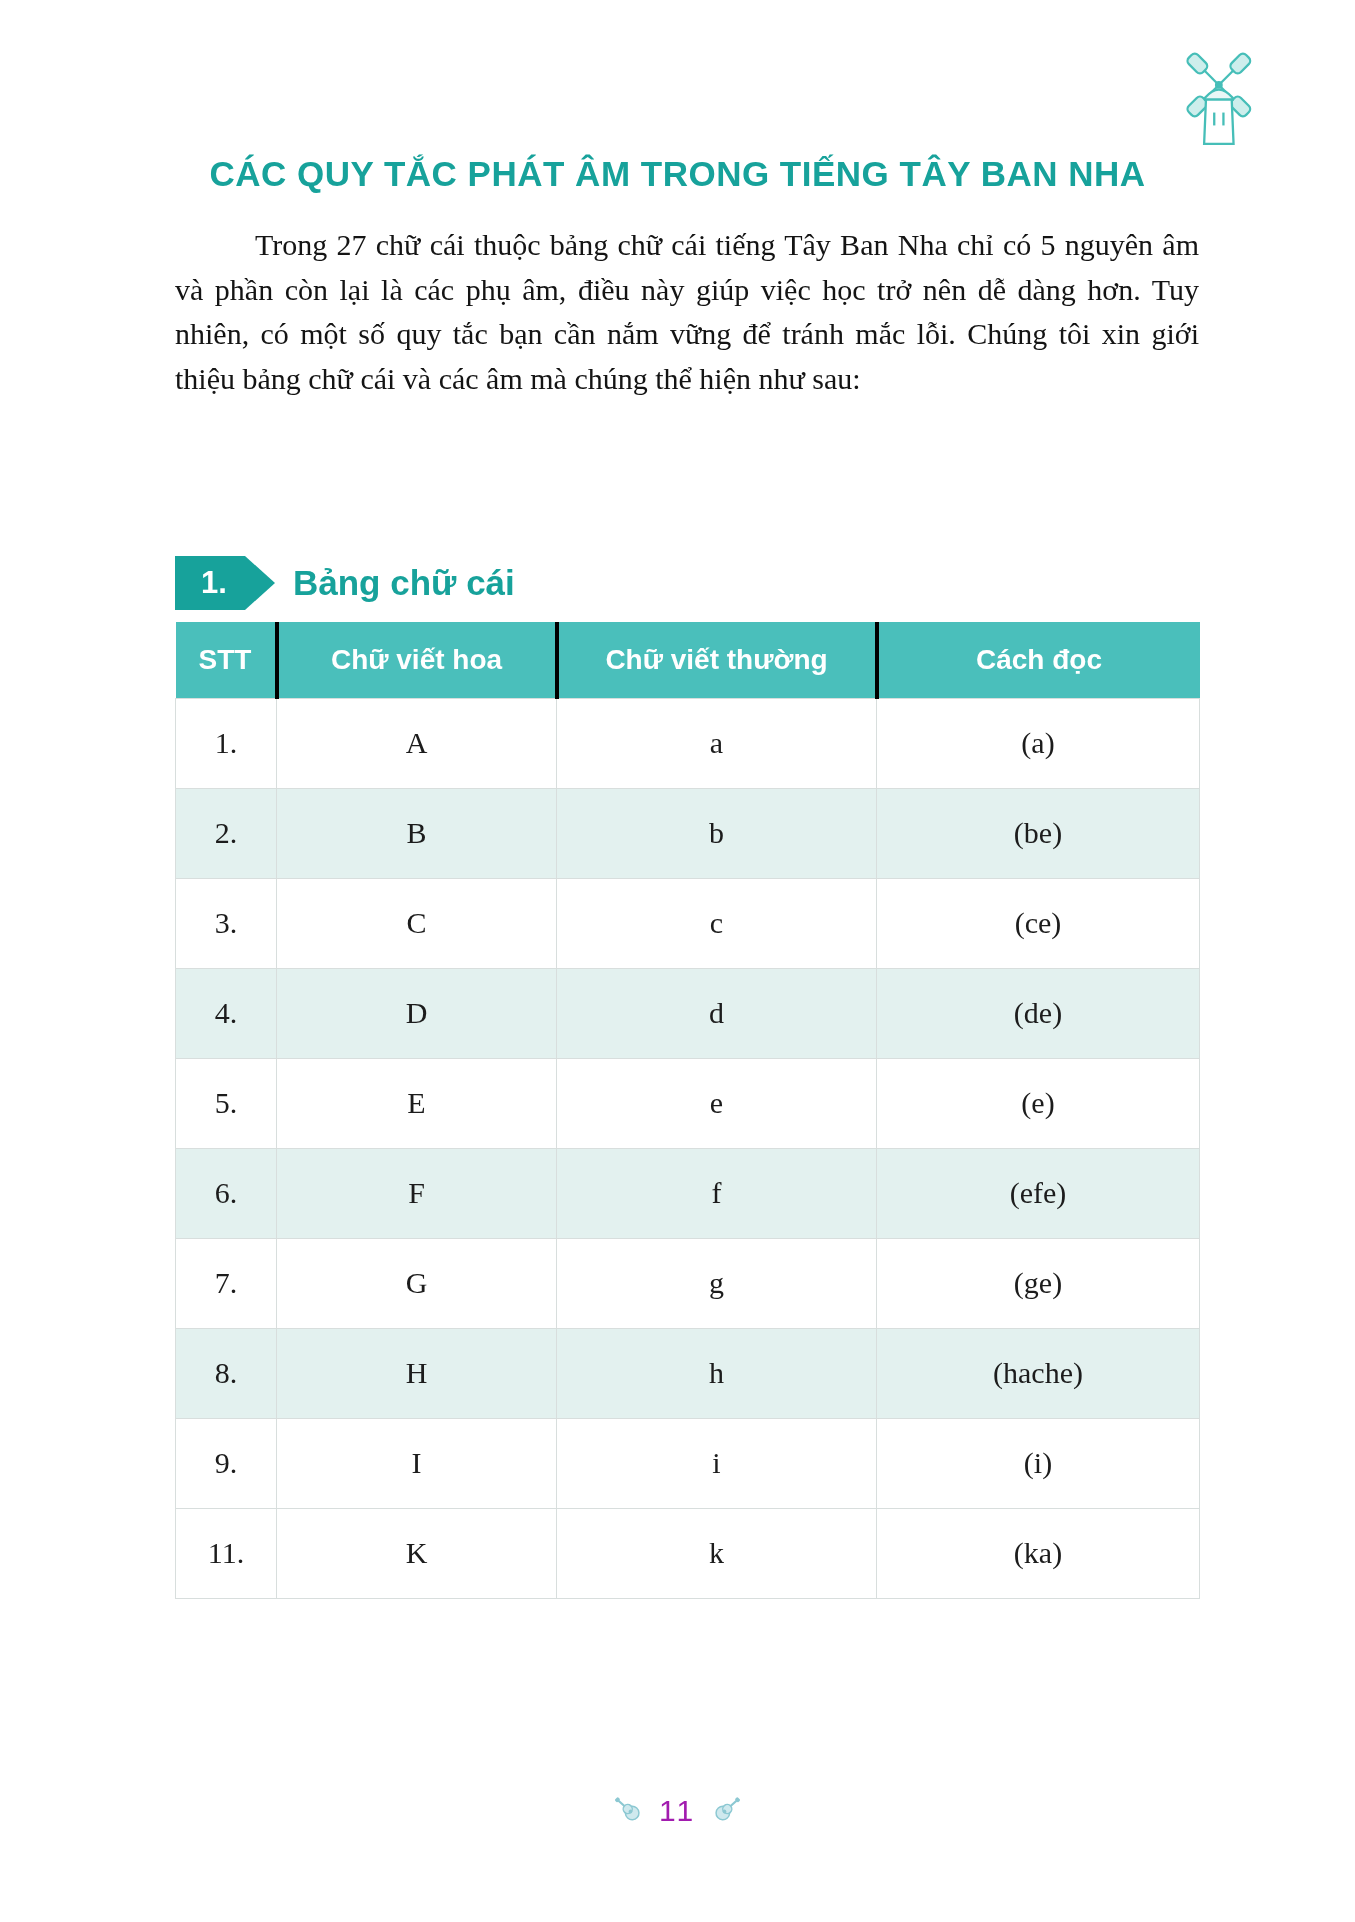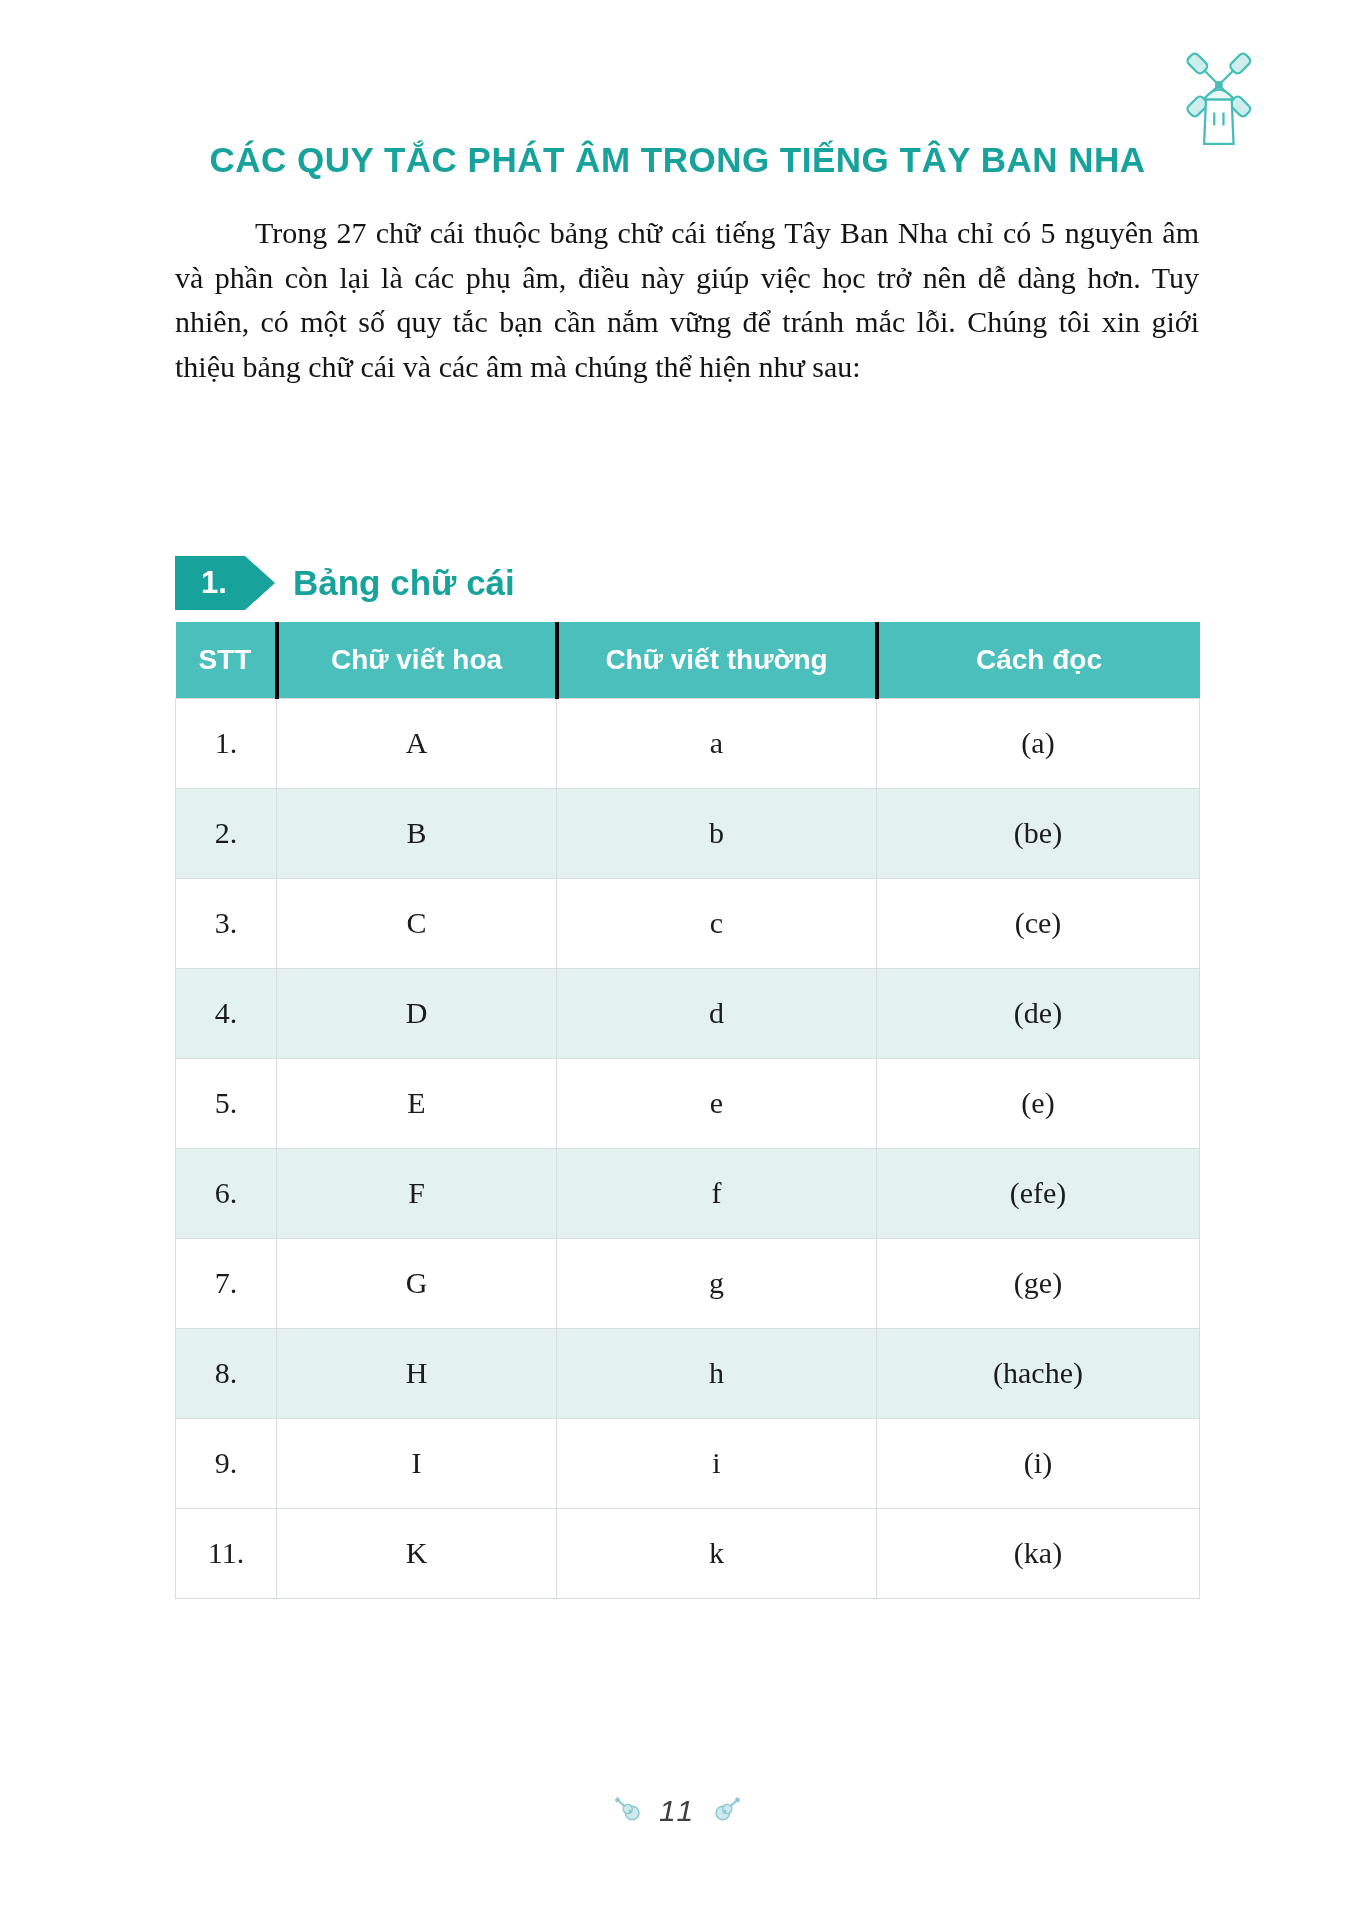--- a/index.html
+++ b/index.html
@@ -19,31 +19,31 @@
   }
   .script-title {
     font-family:"DejaVu Serif", serif;
     font-style:italic; font-weight:600;
     font-size:33px; color:#2b2b2b;
     padding-bottom:14px;
   }
 
   
   .main-title {
-    position:absolute; top:140px; left:0; width:100%;
+    position:absolute; top:154px; left:0; width:100%;
     text-align:center;
     color:#17a29b;
     font-weight:bold; font-size:35px;
     letter-spacing:0.5px;
     font-family:"Liberation Sans", sans-serif;
   }
 
   
   .intro {
-    position:absolute; top:211px; left:175px; width:1024px;
+    position:absolute; top:223px; left:175px; width:1024px;
     font-family:"Liberation Serif", serif;
     font-size:30px; line-height:44.5px;
     color:#141414;
     text-align:justify;
     text-indent:80px;
   }
 
   
   .section-header {
     position:absolute; top:528px; left:175px;
@@ -89,23 +89,22 @@
     background:#ffffff;
   }
   table.alphabet tr.striped td { background:#e3f1ef; }
 
   
   .footer {
     position:absolute; top:1792px; left:0; width:100%;
     display:flex; align-items:center; justify-content:center; gap:16px;
   }
   .page-number {
-    font-size:30px; color:#404040; letter-spacing:3px;
-    font-family:"Liberation Sans", sans-serif;
-    font-style:italic;
+    font-size:30px; color:#a21caf; letter-spacing:3px;
+    font-family:"Liberation Sans", sans-serif;
   }
   .guitar-left  { transform:rotate(-8deg); }
   .guitar-right { transform:scaleX(-1) rotate(-8deg); }
 </style>
 </head>
 <body>
 
 <div class="page">
 
   <div class="top-header">

